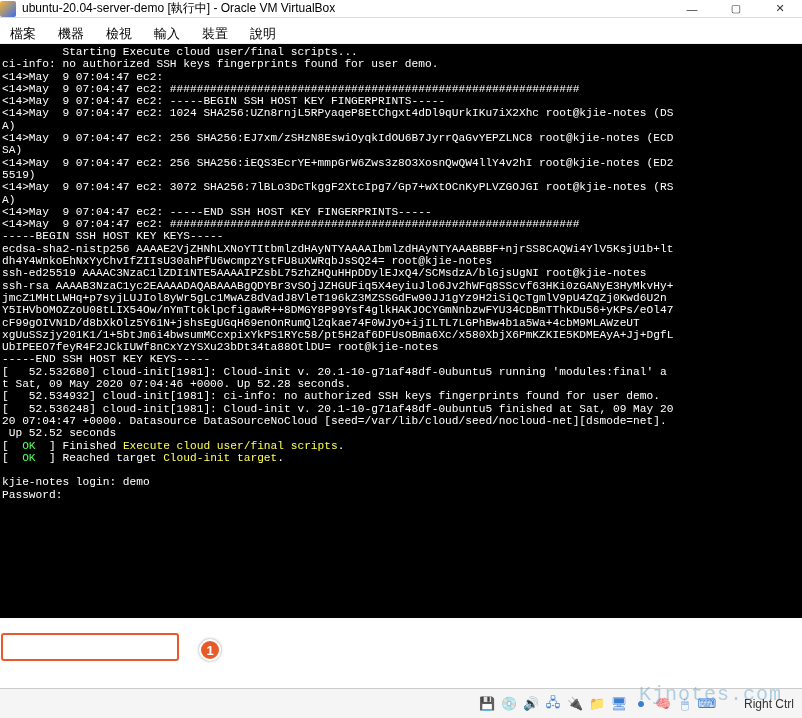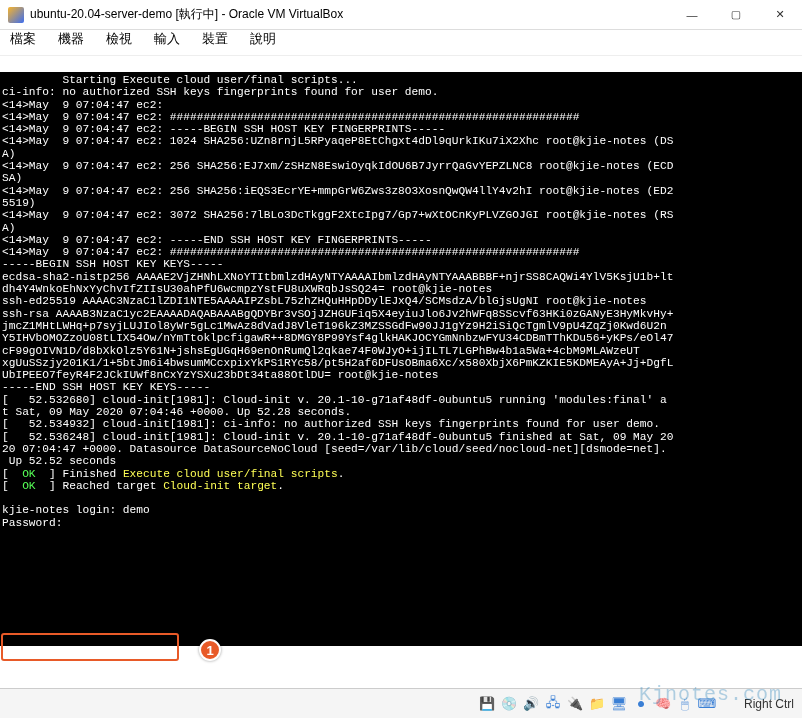--- a/index.html
+++ b/index.html
@@ -5,62 +5,60 @@
 * { margin: 0; padding: 0; box-sizing: border-box; }
 body {
   width: 802px;
   height: 718px;
   font-family: "Segoe UI", Arial, sans-serif;
   background: #fff;
   overflow: hidden;
   position: relative;
 }
 .titlebar {
-  height: 30px;
+  height: 18px;
   background: #fff;
   border-bottom: 1px solid #ddd;
   display: flex;
   align-items: center;
-  padding-left: 8px;
 }
 .app-icon {
   width: 16px; height: 16px;
   background: linear-gradient(135deg,#f7b42c,#3c6df0);
   margin-right: 6px;
   border-radius: 2px;
 }
 .titlebar .title { font-size: 12px; color: #000; flex: 1; }
 .win-controls { display: flex; }
 .win-btn {
   width: 44px; height: 30px;
   display: flex; align-items: center; justify-content: center;
   font-size: 11px; color: #333;
 }
 .menubar {
   height: 26px;
   display: flex;
-  align-items: flex-start;
+  align-items: flex-end;
   padding-left: 10px;
   border-bottom: 1px solid #eee;
   font-size: 13px;
   gap: 22px;
 }
 .menu-item { color: #000; }
 .terminal {
   background: #000;
   color: #fff;
   font-family: "Consolas","Courier New",monospace;
   font-size: 11.2px;
   line-height: 12.3px;
   white-space: pre;
   padding: 2px 2px;
   height: 574px;
   overflow: hidden;
   position: relative;
-  margin-top: 16px;
 }
 .terminal .yellow { color: #ffff55; }
 .terminal .green { color: #55ff55; }
 .highlight-box {
   position: absolute;
   left: 1px;
   top: 633px;
   width: 178px;
   height: 28px;
   border: 2px solid #e85a28;

